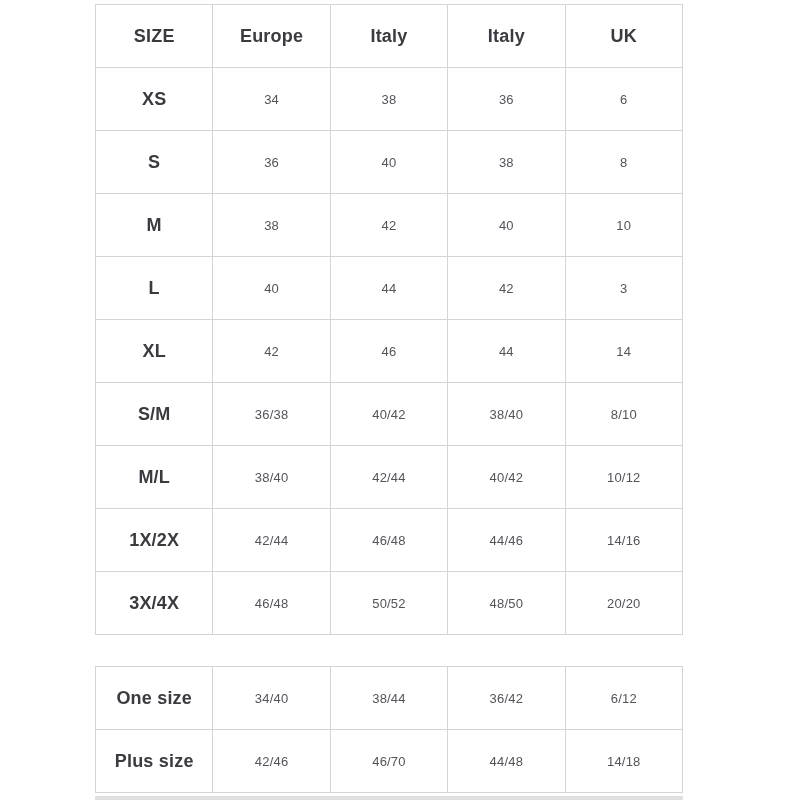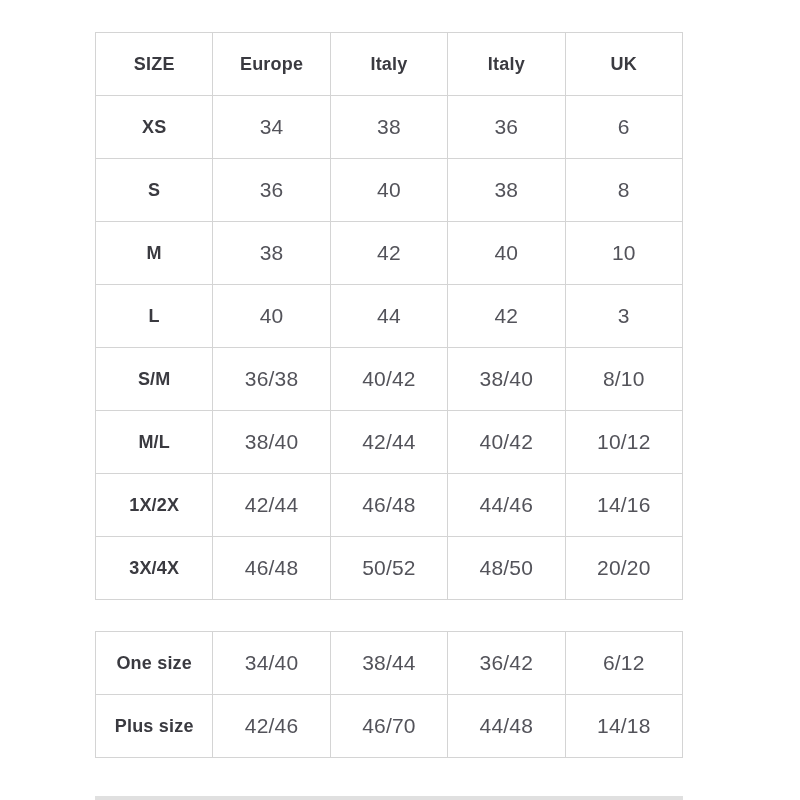--- a/index.html
+++ b/index.html
@@ -13,34 +13,33 @@
     width: 800px;
     height: 800px;
     background: #ffffff;
     overflow: hidden;
   }
   .tables-wrap {
     position: absolute;
     left: 95px;
     top: 4px;
     width: 588px;
-    margin-top: 28px;
   }
   table {
     border-collapse: collapse;
     width: 100%;
     table-layout: fixed;
     background: #ffffff;
   }
   td {
     border: 1px solid #d4d4d4;
     height: 62px;
     text-align: center;
     vertical-align: middle;
-    font-size: 21px;
+    font-size: 13px;
     color: #53535a;
     letter-spacing: 0.2px;
     padding: 0;
   }
   td.label {
     font-weight: bold;
     font-size: 18px;
     color: #3a3a40;
   }
   .extra-table {
@@ -91,20 +90,27 @@
             <td>10</td>
           </tr>
           <tr>
             <td class="label">L</td>
             <td>40</td>
             <td>44</td>
             <td>42</td>
             <td>3</td>
           </tr>
           <tr>
+            <td class="label">XL</td>
+            <td>42</td>
+            <td>46</td>
+            <td>44</td>
+            <td>14</td>
+          </tr>
+          <tr>
             <td class="label">S/M</td>
             <td>36/38</td>
             <td>40/42</td>
             <td>38/40</td>
             <td>8/10</td>
           </tr>
           <tr>
             <td class="label">M/L</td>
             <td>38/40</td>
             <td>42/44</td>

